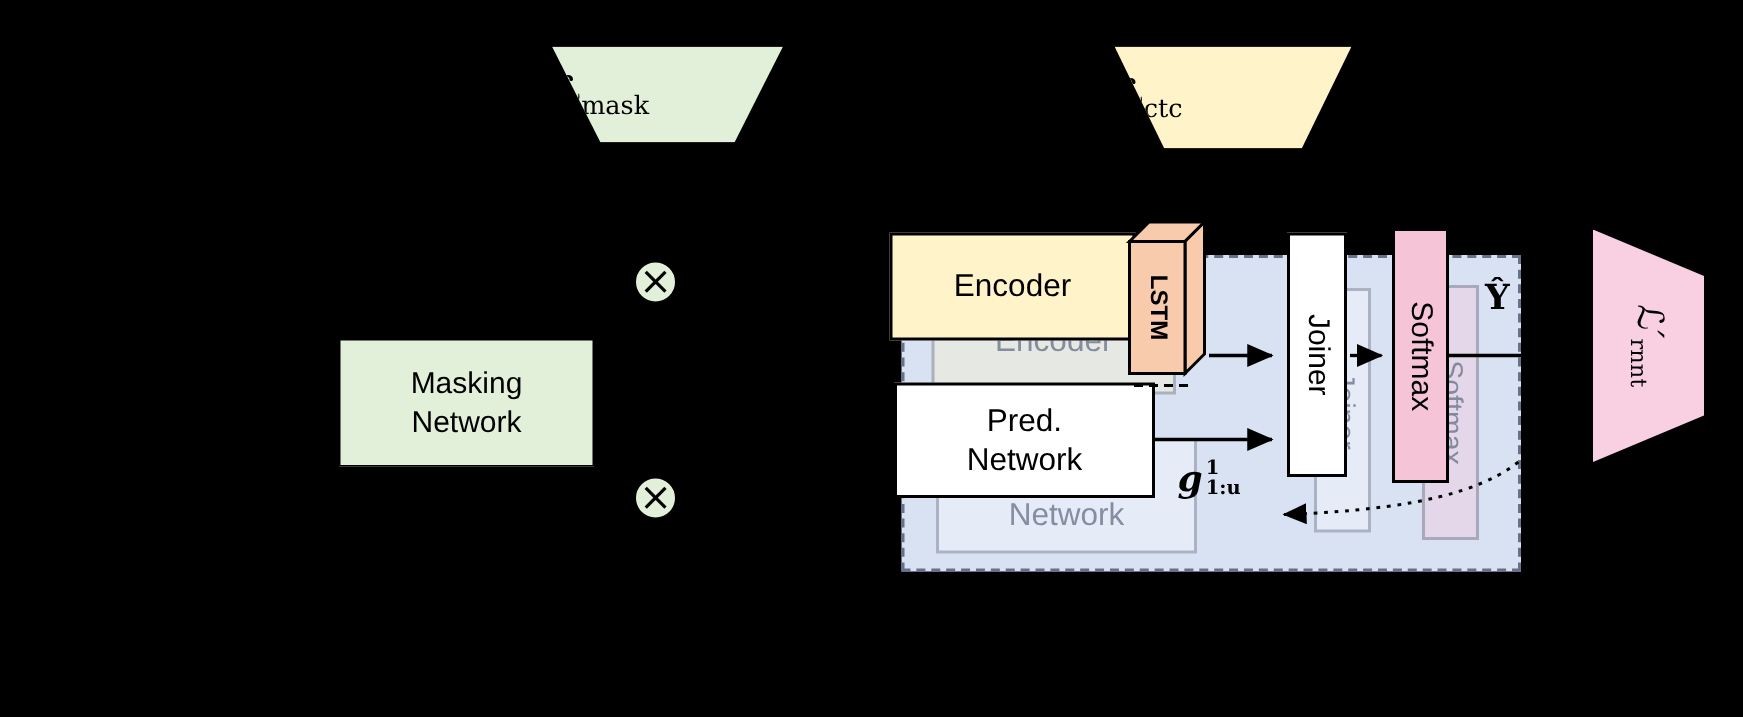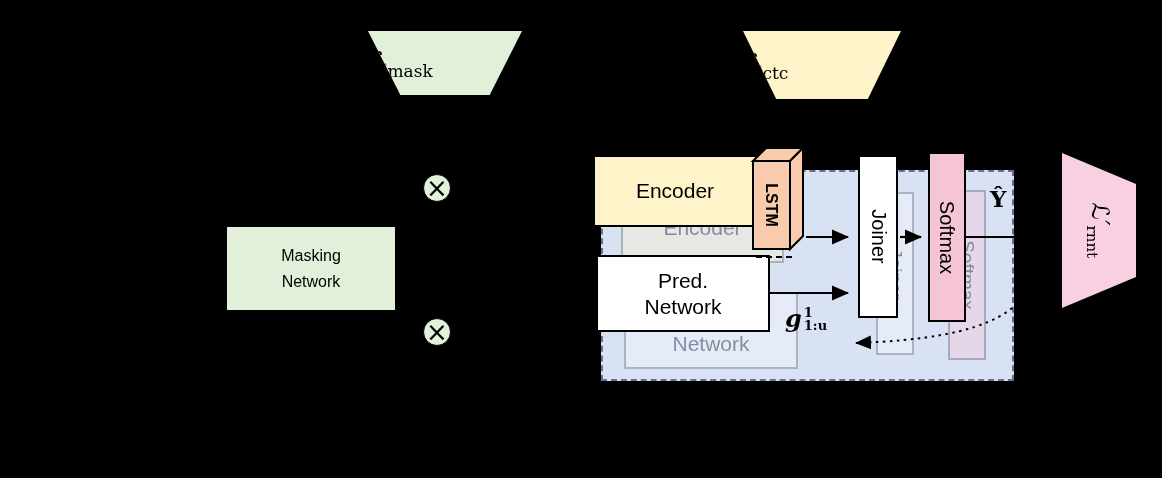--- a/index.html
+++ b/index.html
@@ -13,21 +13,21 @@
   .loss-mask{left:368px;top:31px;width:154px;height:64px;background:var(--c-green,#e2f0d9)}
   .loss-ctc{left:743px;top:31px;width:158px;height:68px;background:var(--c-yellow,#fff3c9)}
   .loss-text{font-family:"DejaVu Serif","DejaVu Sans",serif;color:#000}
   .loss-sym{font-size:27px;font-style:italic}
   .loss-sub{font-size:17px;vertical-align:-6px}
 
   
   .box{position:absolute;display:flex;flex-direction:column;align-items:center;justify-content:center;
        color:#000;border:2px solid #000;text-align:center}
   .masking{left:226px;top:226px;width:170px;height:85px;background:var(--c-green,#e2f0d9);
-           font-size:16px;line-height:26px;border-width:1.5px}
+           font-size:20px;line-height:26px;border-width:1.5px}
   .encoder{left:593px;top:155px;width:164px;height:72px;background:var(--c-yellow,#fff3c9);font-size:21px}
   .pred{left:596px;top:255px;width:174px;height:77px;background:#fff;font-size:21px;line-height:26px}
   .joiner{left:858px;top:155px;width:40px;height:163px;background:#fff}
   .softmax{left:928px;top:152px;width:38px;height:170px;background:var(--c-pink,#f6c4d7)}
   .vtext{transform:rotate(90deg);white-space:nowrap;font-size:20px}
 
   
   .module{position:absolute;left:601px;top:170px;width:413px;height:211px;
           background:var(--c-blue,#d9e2f3);border:2px dashed var(--c-dash,#66718a)}
 

